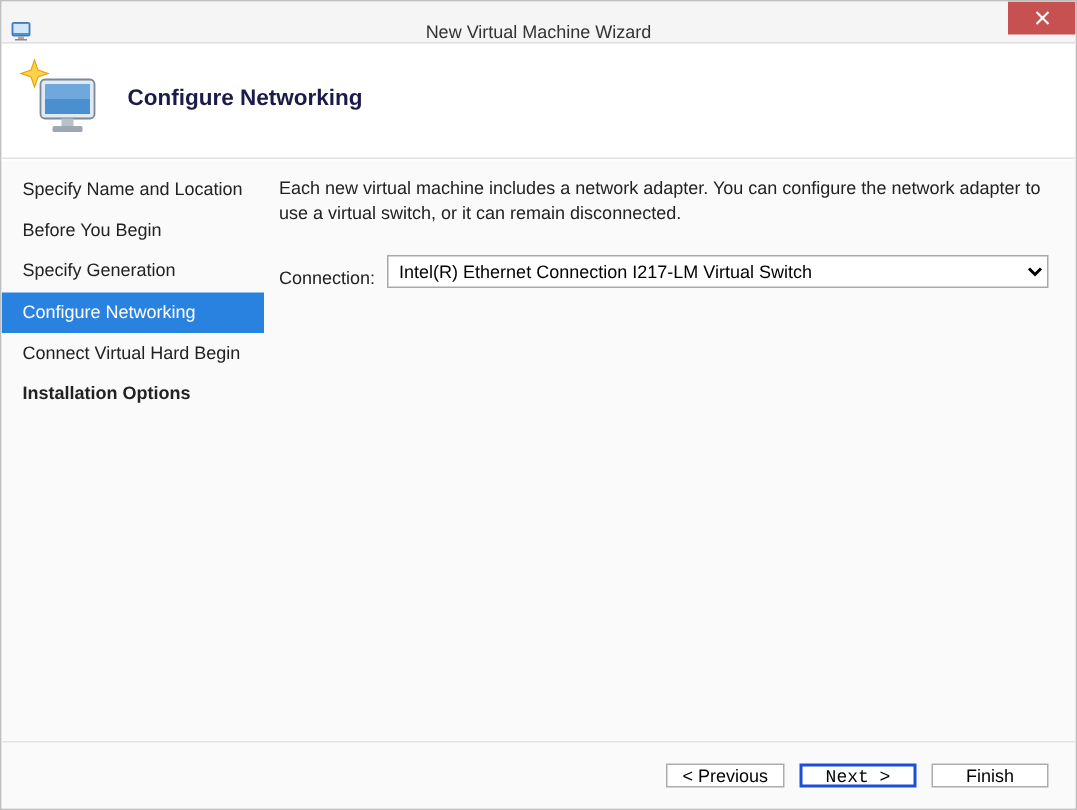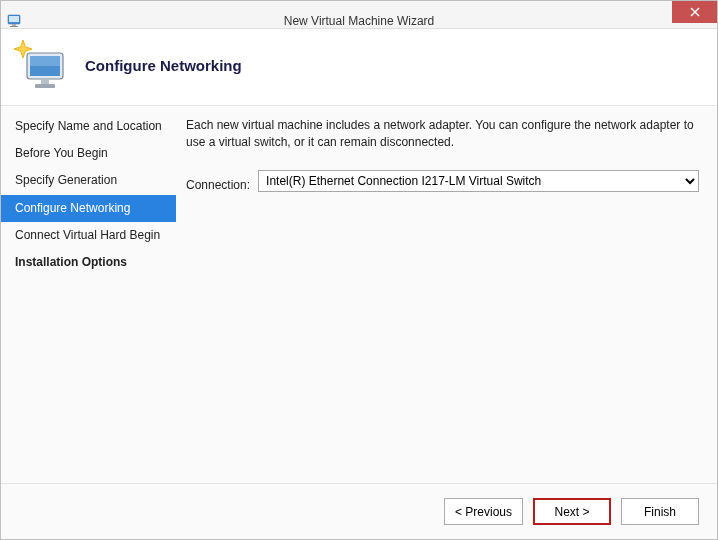--- a/index.html
+++ b/index.html
@@ -125,30 +125,31 @@
   .footer {
     border-top: 1px solid #e3e3e3;
     padding: 14px 18px 14px 0;
     display: flex;
     justify-content: flex-end;
     gap: 10px;
     background: #fafafa;
   }
   .footer button {
     min-width: 78px;
-    height: 27px;
+    height: 16px;
     font-size: 12px;
     font-family: inherit;
     background: #fff;
     border: 1px solid #acacac;
     cursor: pointer;
     padding: 0 10px;
   }
   .footer button.default {
-    border: 2px solid #b91c1c;
+    border: 2px solid #1d4ed8;
+    font-family: Liberation Mono, monospace;
   }
 </style>
 </head>
 <body>
 
 <div class="titlebar">
   <span class="app-icon">
     <svg viewBox="0 0 16 16" width="16" height="16">
       <rect x="1" y="3" width="12" height="9" rx="1" fill="#4a90d9" stroke="#2b5f9e" stroke-width="0.5"></rect>
       <rect x="2" y="4" width="10" height="6" fill="#cfe6fb"></rect>

